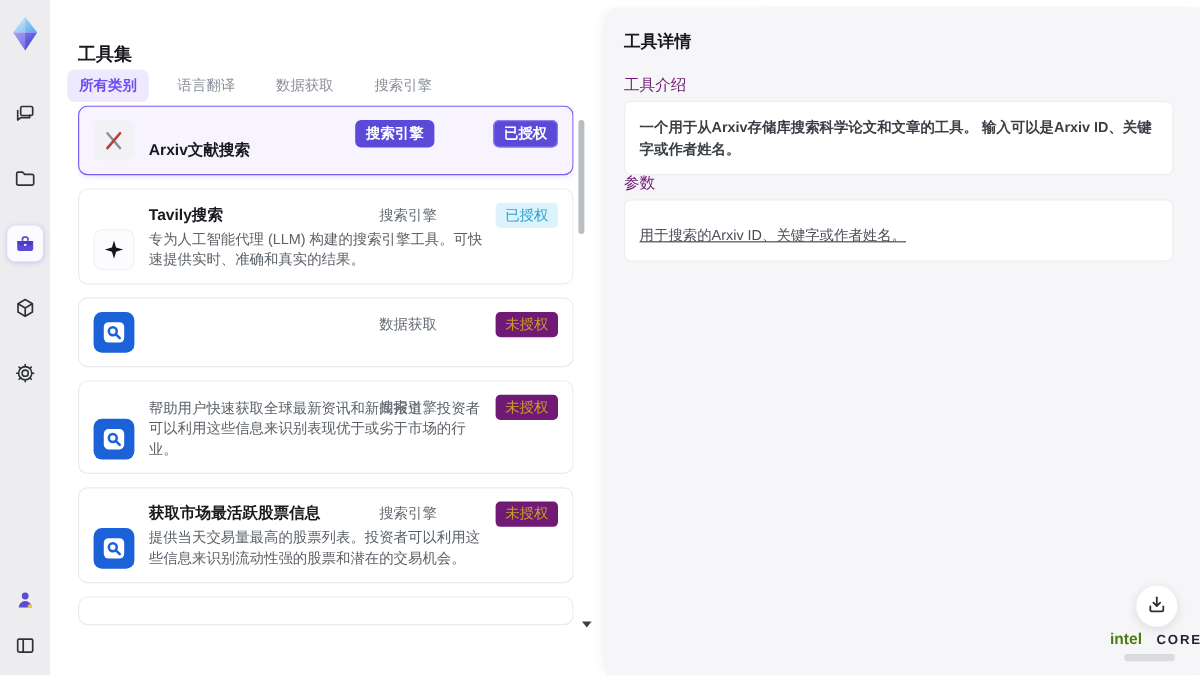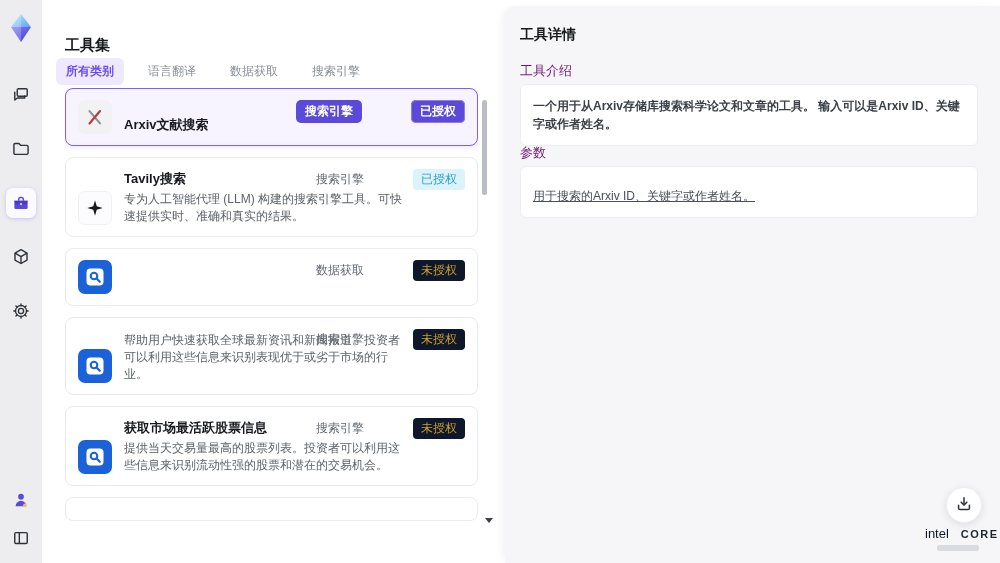--- a/index.html
+++ b/index.html
@@ -27,21 +27,21 @@
   .icon-arxiv { background:#f2f2f5; }
   .icon-tavily { background:#fcfcfe; border:1px solid #f0f0f4; }
   .icon-news { background:#1b62d9; }
   .tool-text { margin-left:12px; min-width:0; }
   .tool-name { font-size:13px; font-weight:bold; color:#17191c; line-height:19px; }
   .tool-desc { font-size:12px; color:#5c6269; line-height:17px; margin-top:3px; max-width:280px; }
   .tool-badges { position:absolute; right:12px; top:11px; display:flex; align-items:center; gap:8px; }
   .badge-cat { font-size:12px; color:#646a73; }
   .badge-auth { font-size:12px; padding:2px 8px; border-radius:4px;margin-left:41px; }
   .tool-card.authorized .badge-auth { background:#dcf3fb; color:#2d9fc9; }
-  .tool-card.unauthorized .badge-auth { background:#0f172a; color:#c99f2b; }
+  .tool-card.unauthorized .badge-auth { background:#701a75; color:#c99f2b; }
   .tool-card.selected .badge-cat, .tool-card.selected .badge-auth { background:#5b49d8; color:#fff; padding:3px 9px; border-radius:5px; font-weight:bold; font-size:12px; }
   .tool-card.selected .badge-auth { box-shadow:0 0 0 1px #8f7df0 inset; }
 
   
   .list-scrollbar { position:absolute; left:440px; top:88px; width:5px; height:475px; }
   .list-scrollbar .thumb { position:absolute; top:12px; left:0; width:5px; height:95px; background:#b9bdc4; border-radius:3px; }
   .scroll-caret { position:absolute; left:443px; top:518px; width:0; height:0; border-left:4px solid transparent; border-right:4px solid transparent; border-top:5px solid #3a3f45; }
 
   
   .details-panel { position:absolute; left:505px; top:6px; width:495px; height:557px; background:#f6f6f8; border-top-left-radius:10px; box-shadow:-5px 0 10px -4px rgba(0,0,0,.07); }
@@ -54,21 +54,21 @@
   .intro-text { font-size:12px; color:#3a3f46; line-height:18px; }
   .param-box { top:160px; }
   .param-name { font-size:13px; font-weight:bold; color:#17191c; display:inline; }
   .param-type { font-size:11px; color:#8a9099; margin-left:6px; }
   .param-required { font-size:11px; color:#e0474a; margin-left:6px; }
   .param-desc { font-size:12px; color:#4a4f57; margin-top:9px; line-height:17px;text-decoration:underline; }
 
   
   .fab-download { position:absolute; left:946px; top:487px; width:36px; height:36px; border-radius:50%; background:#fff; border:1px solid #eceef1; box-shadow:0 2px 8px rgba(0,0,0,.10); display:flex; align-items:center; justify-content:center; cursor:pointer; }
   .intel-mark { position:absolute; left:925px; top:524px; width:66px; text-align:center; }
-  .intel-word { font-size:13px; font-weight:normal; color:#0f172a; letter-spacing:0; }
+  .intel-word { font-size:13px; font-weight:bold; color:#4d7c0f; letter-spacing:0; }
   .core-word { font-size:11px; font-weight:bold; color:#1c2333; letter-spacing:1.5px; margin-left:12px; }
   .intel-sub { margin:3px auto 0; width:42px; height:6px; border-radius:2px; background:#d9dbde; filter:blur(0.6px); }
 </style>
 </head>
 <body>
 
 <aside class="sidebar">
   <div class="logo">
     <svg width="26" height="30" viewBox="0 0 26 30">
       <defs>

